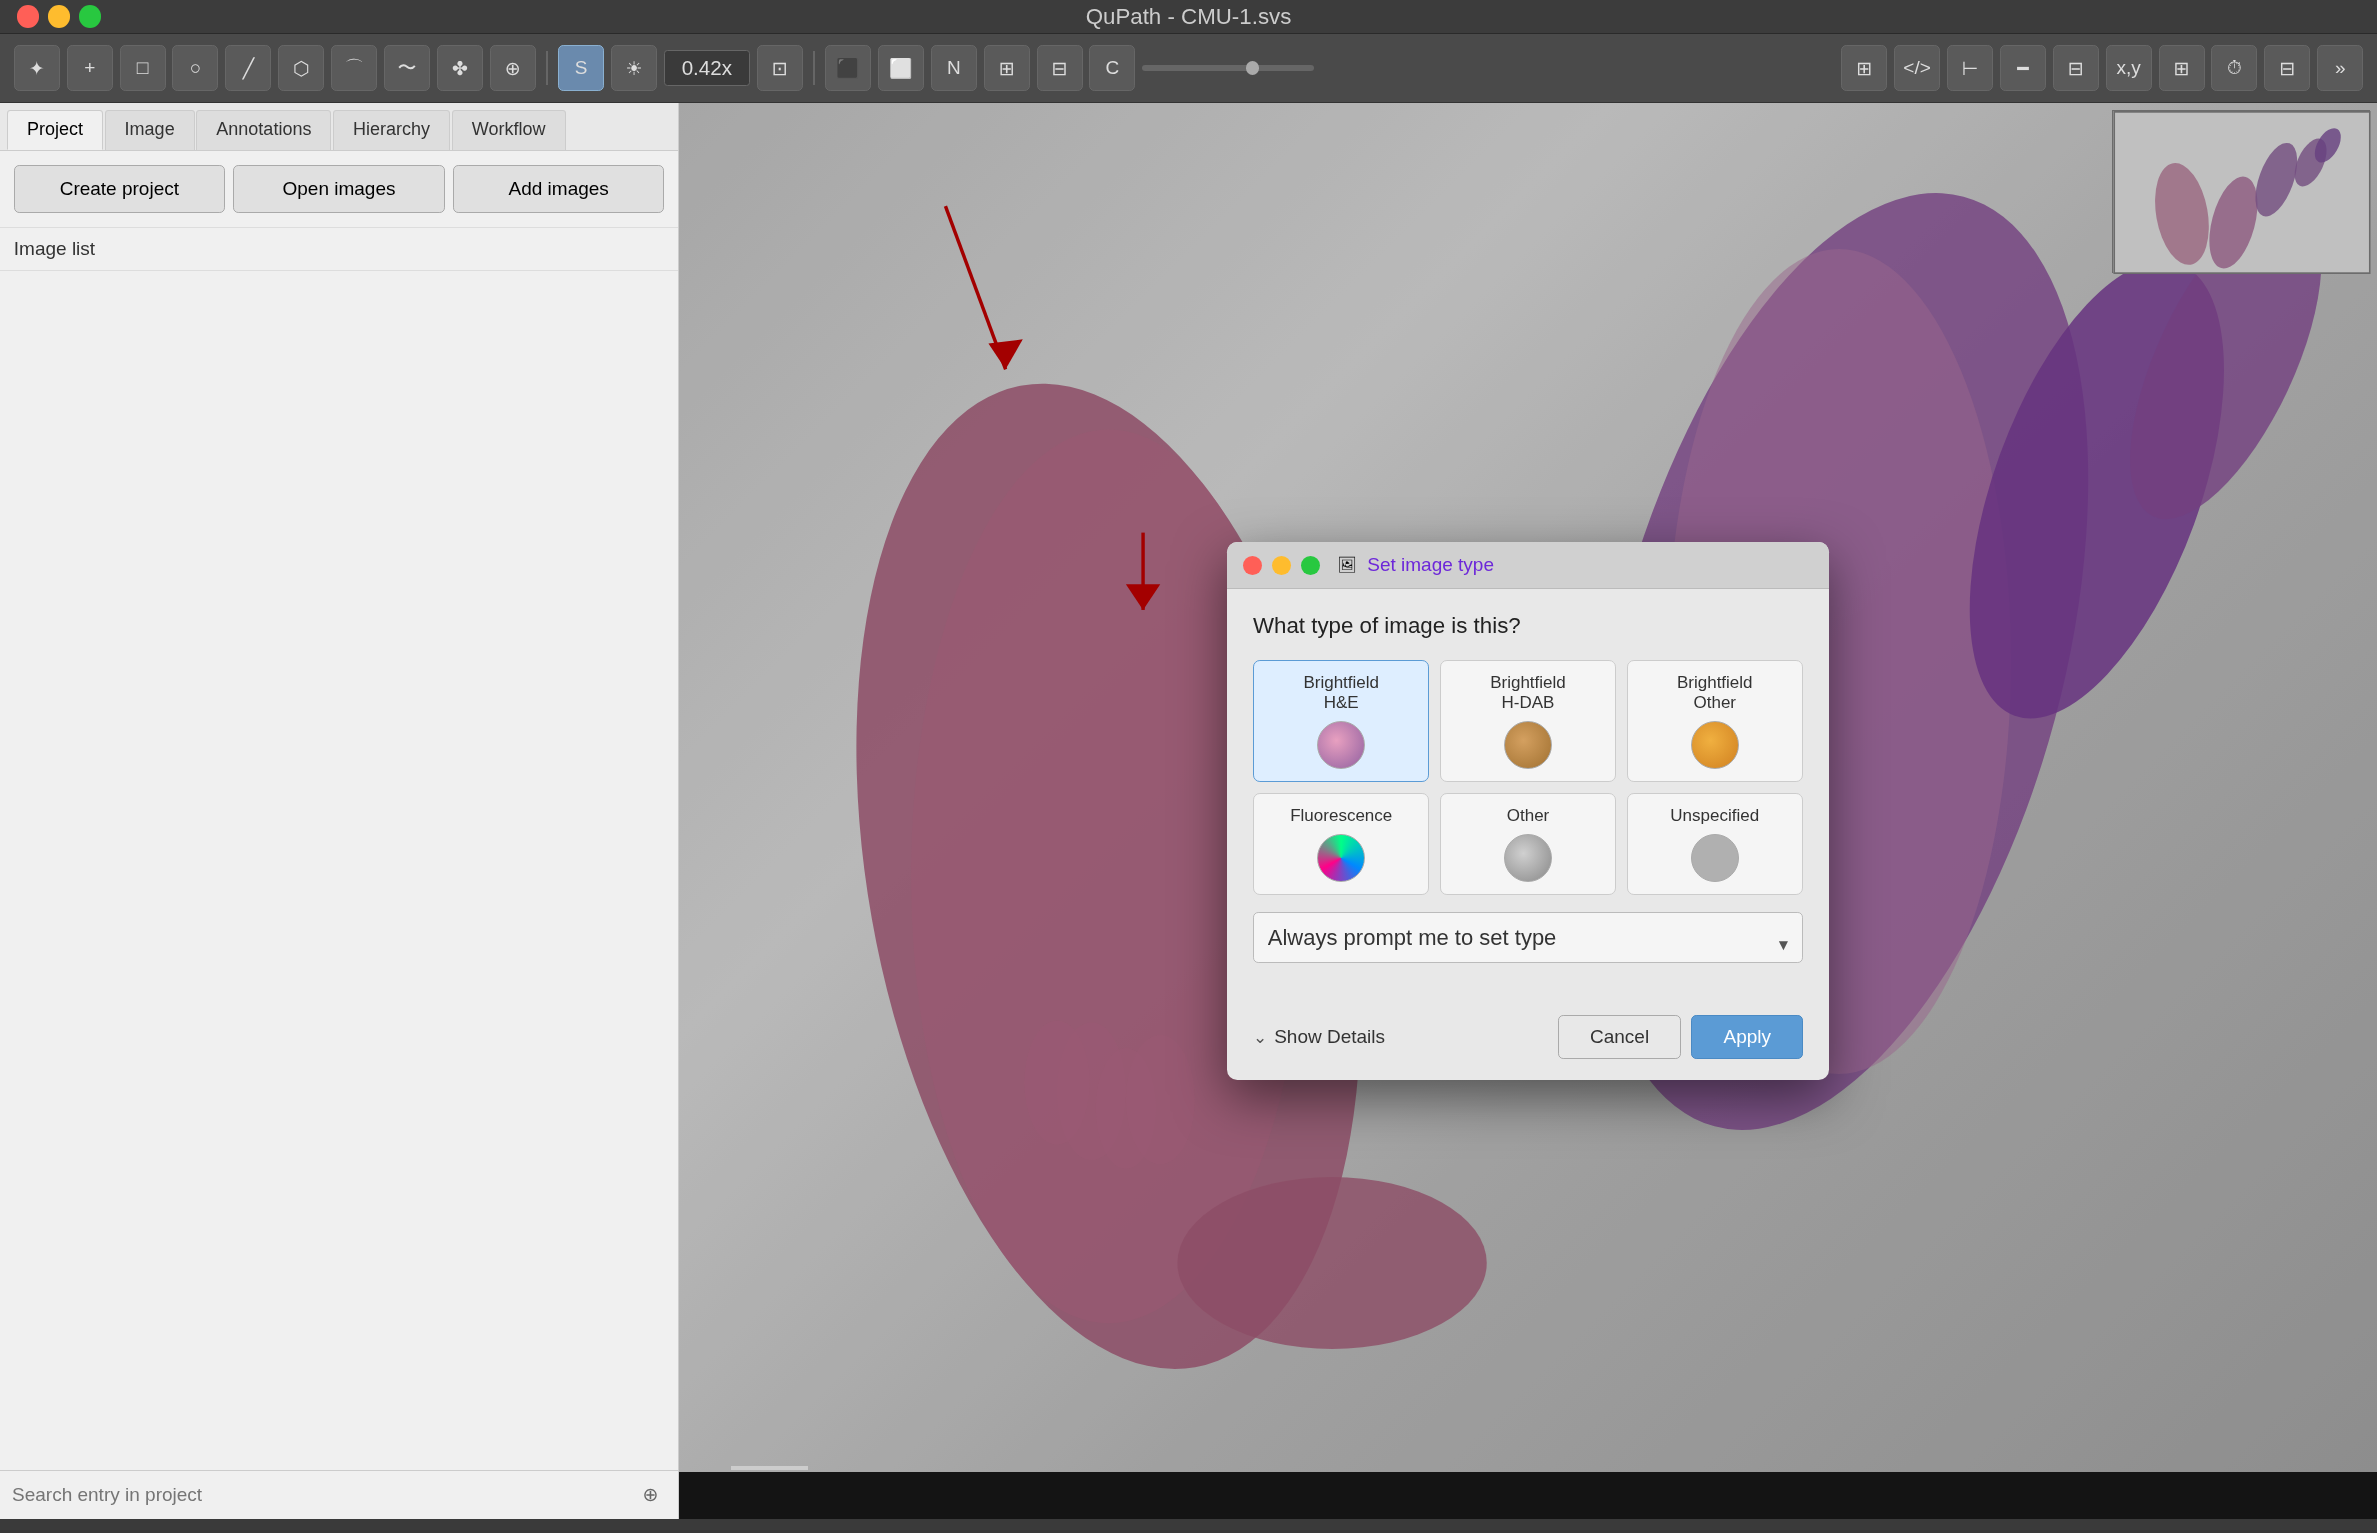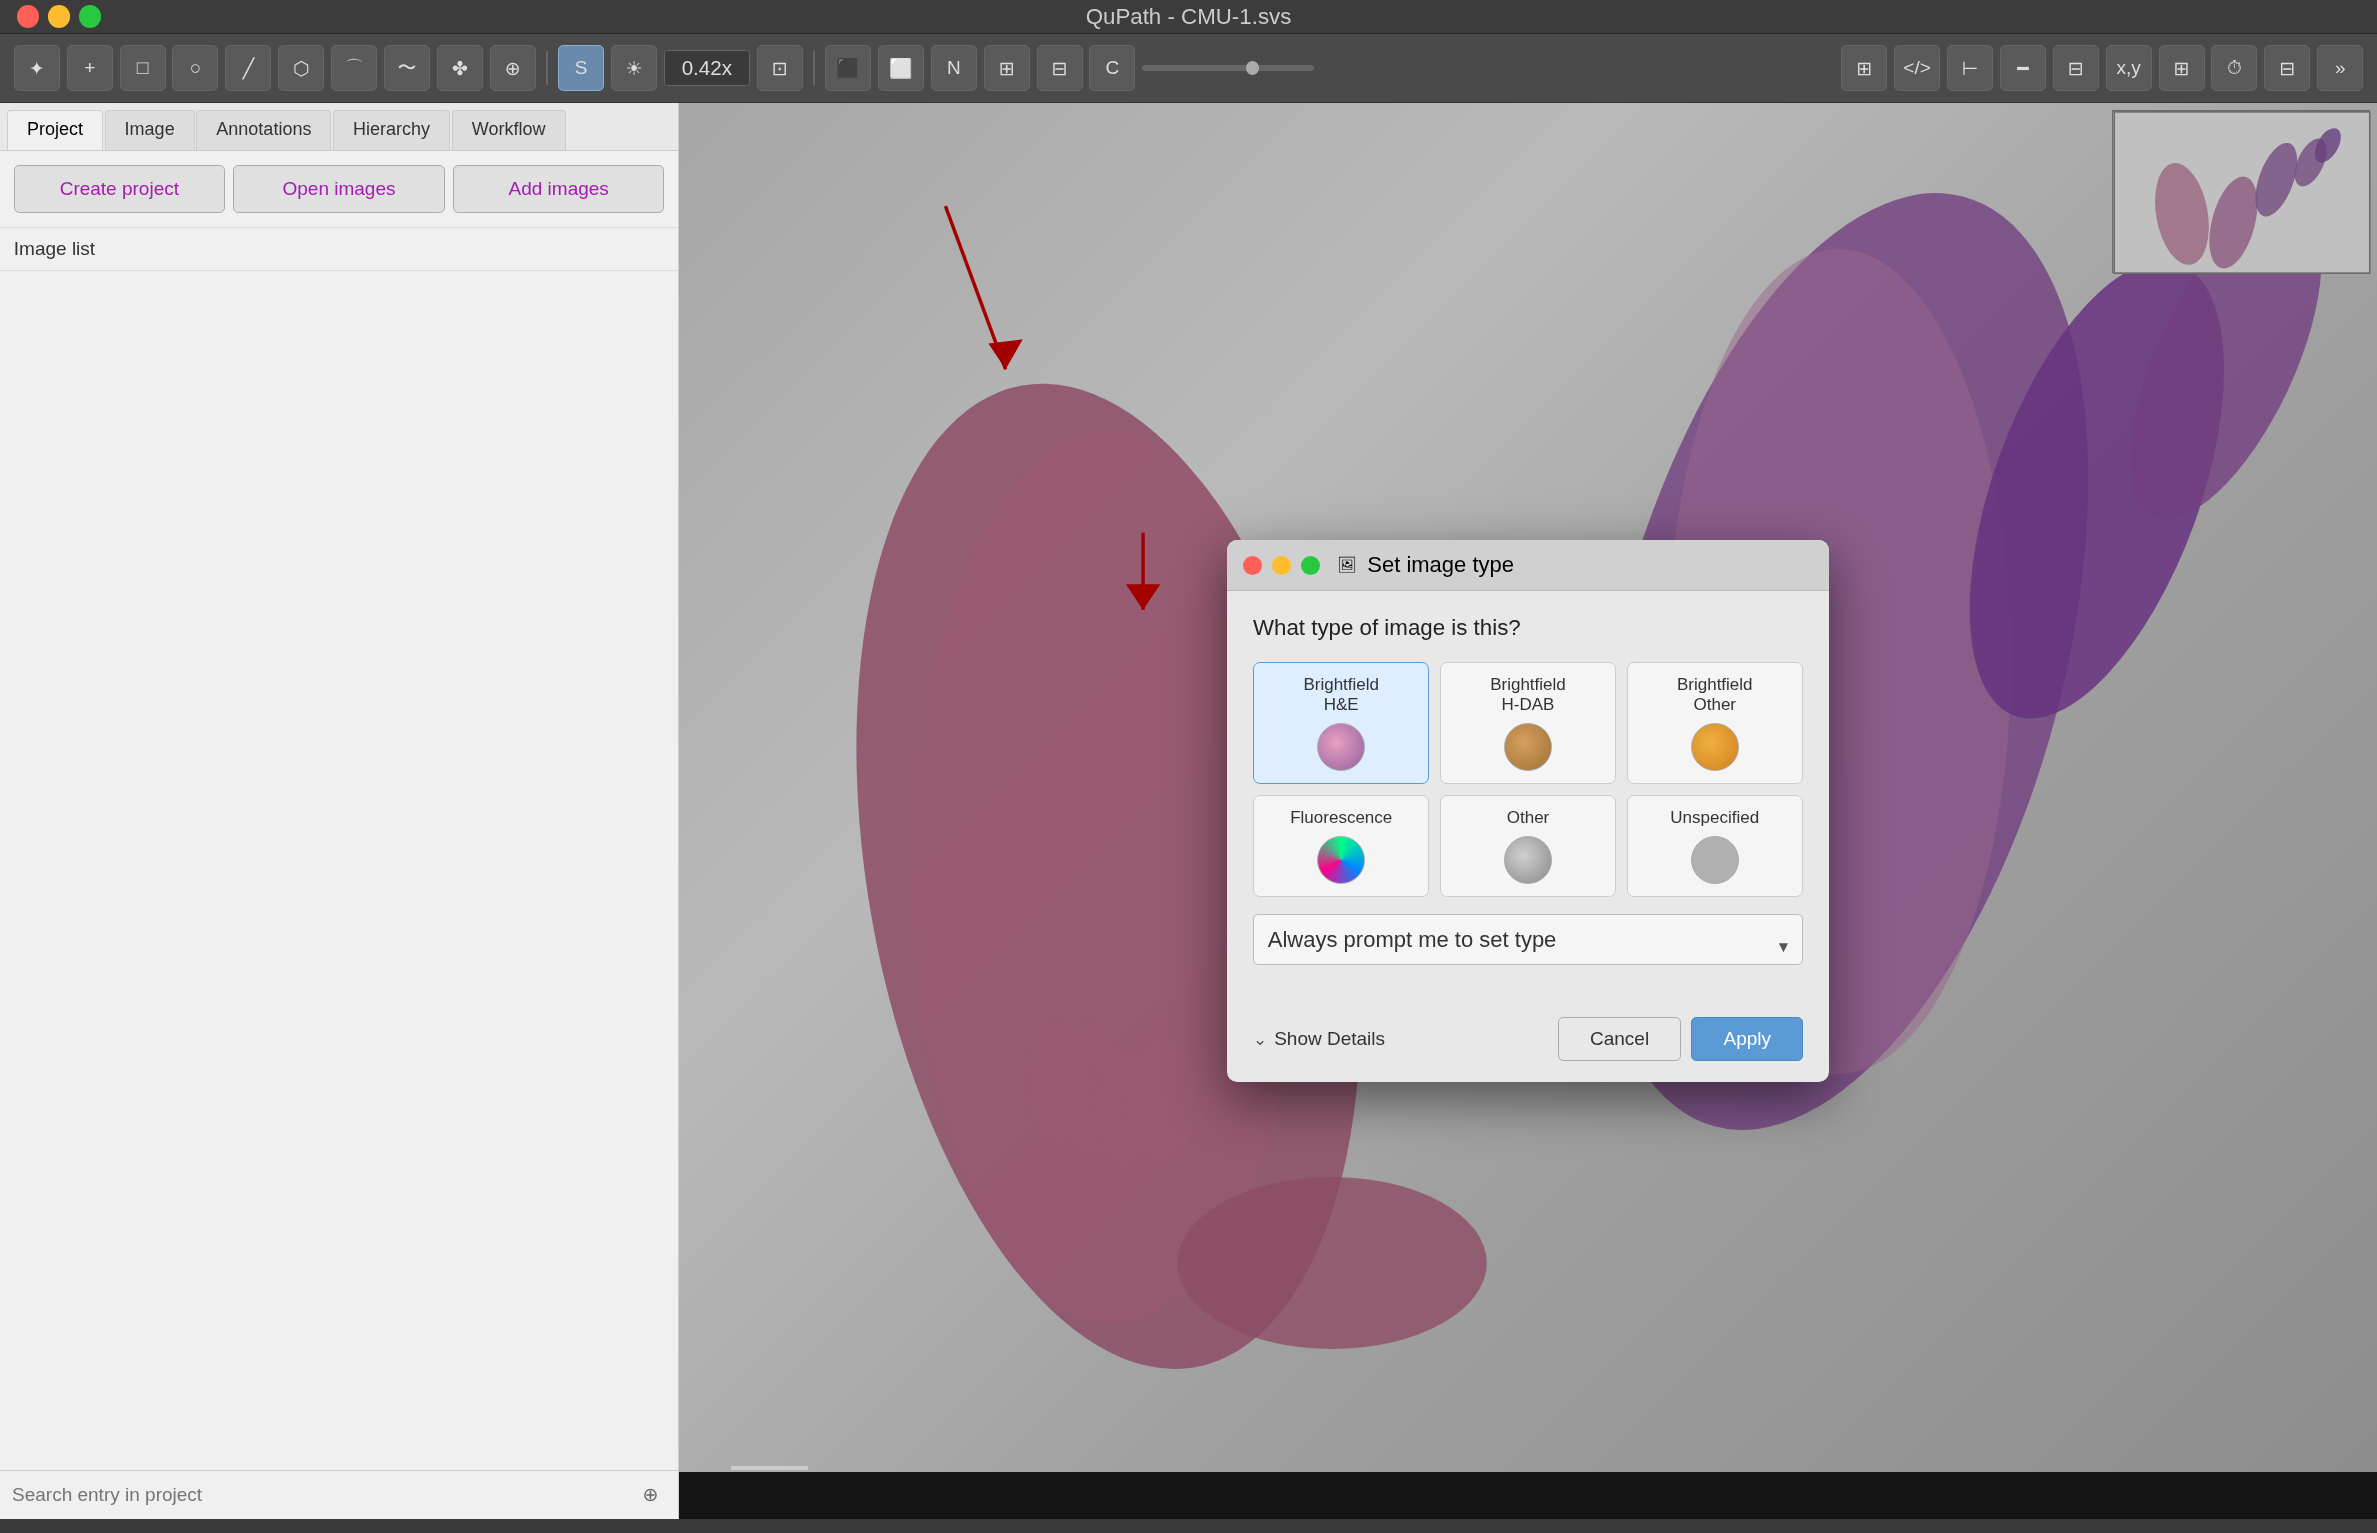--- a/index.html
+++ b/index.html
@@ -52,21 +52,21 @@
       padding: 8.6px 19px; font-size: 18px; color: #333; cursor: pointer;
       border: 0.9px solid #ccc; border-bottom: none; border-radius: 3.4px 3.4px 0 0;
       background: #ddd;
     }
     .tab.active { background: #f0f0f0; border-bottom: 0.9px solid #f0f0f0; color: #000; font-weight: 500; }
 
     
     .action-buttons { display: flex; gap: 8.6px; padding: 13.8px; background: #f0f0f0; border-bottom: 0.9px solid #ddd; }
     .action-btn {
       flex: 1; padding: 12px 8.6px; font-size: 19px; background: #e0e0e0;
-      border: 0.9px solid #aaa; border-radius: 5.2px; cursor: pointer; text-align: center; color: #a21caf;
+      border: 0.9px solid #aaa; border-radius: 5.2px; cursor: pointer; text-align: center; color: #000000;
     }
 
     
     .image-list-label { padding: 10.3px 13.8px; font-size: 19px; color: #333; border-bottom: 0.9px solid #ddd; }
 
     
     .left-content { flex: 1; }
 
     
     .search-bar {
@@ -130,21 +130,21 @@
       background: #d0d0d0;
       display: flex; align-items: center;
       padding: 12px 15.5px; gap: 10.3px;
       border-bottom: 0.9px solid #bbb;
     }
     .dialog-tb-btn { width: 19px; height: 19px; border-radius: 50%; border: none; cursor: pointer; }
     .dialog-close { background: #ff5f57; }
     .dialog-min { background: #febc2e; }
     .dialog-max { background: #28c840; }
     .dialog-title-icon { font-size: 15.5px; margin-left: 6.9px; }
-    .dialog-title-text { font-size: 22px; color: #000000; font-weight: 500; }
+    .dialog-title-text { font-size: 19px; color: #6d28d9; font-weight: 500; }
 
     .dialog-body { padding: 24px 26px 20.6px; }
     .dialog-question { font-size: 22.3px; color: #222; margin-bottom: 20.6px; }
 
     
     .type-grid { display: grid; grid-template-columns: repeat(3, 1fr); gap: 10.3px; margin-bottom: 17px; }
     .type-cell {
       background: #f5f5f5; border: 1.7px solid #ccc; border-radius: 6.9px;
       padding: 12px 8.6px; display: flex; flex-direction: column; align-items: center;
       cursor: pointer; gap: 8.6px;

